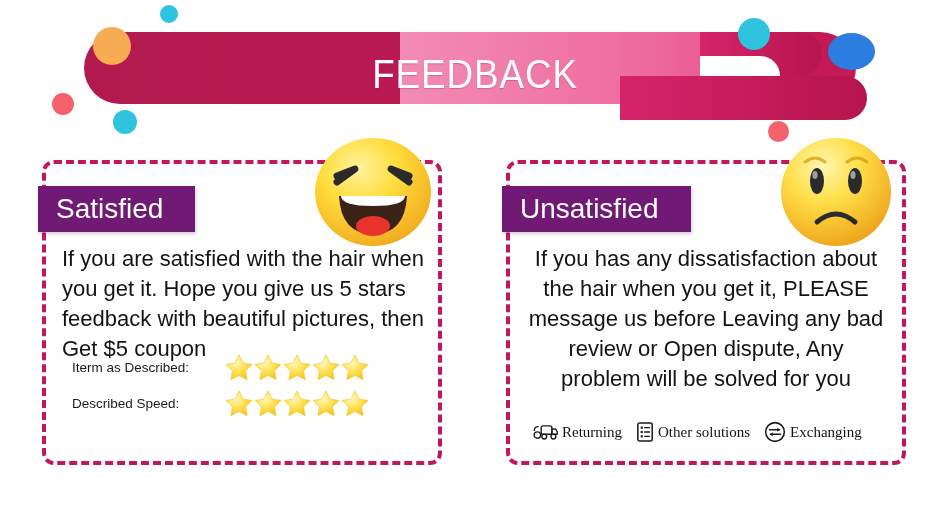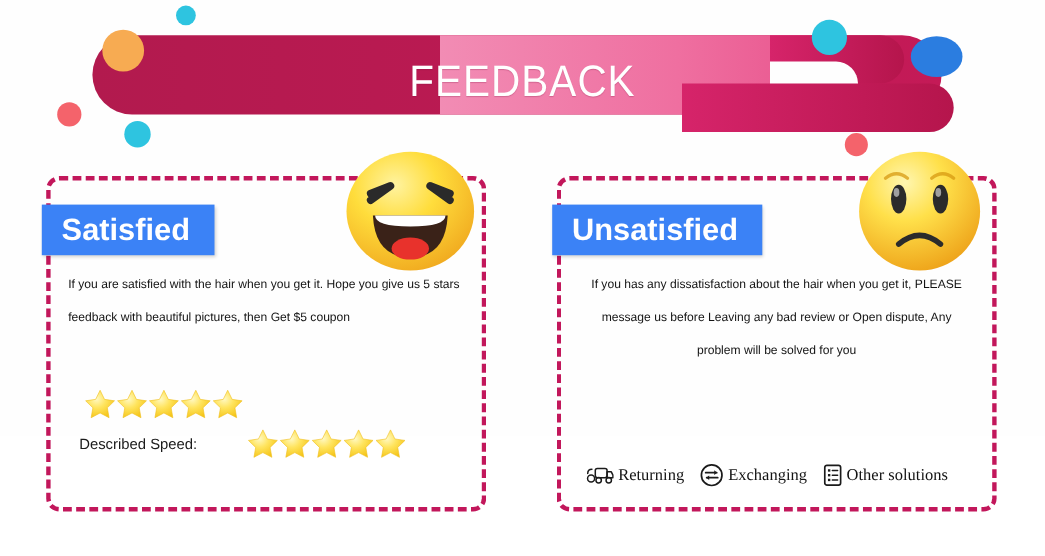--- a/index.html
+++ b/index.html
@@ -55,37 +55,37 @@
     box-sizing: border-box;
     background: transparent;
   }
   #card-satisfied { left: 42px;  top: 160px; width: 400px; height: 305px; }
   #card-unsatisfied { left: 506px; top: 160px; width: 400px; height: 305px; }
 
   .badge {
     position: absolute;
     top: 22px;
     left: -8px;
-    background: #3b82f6;
+    background: #701a75;
     color: #fff;
     font-size: 28px;
-    font-weight: bold;
-    padding: 8px 22px 9px 18px;
+    font-weight: normal;
+    padding: 8px 32px 9px 18px;
     line-height: 1.05;
     box-shadow: 1px 2px 3px rgba(0,0,0,0.18);
     white-space: nowrap;
     z-index: 5;
   }
 
   .body-text {
     position: absolute;
     left: 16px;
     top: 80px;
     width: 385px;
-    font-size: 11px;
+    font-size: 22px;
     color: #141414;
     line-height: 30px;
     font-family: "Liberation Sans", sans-serif;
   }
   #card-unsatisfied .body-text { width: 360px; text-align: center; }
 
   
   .ratings {
     position: absolute;
     left: 26px;
@@ -181,20 +181,21 @@
 
     <div class="banner-title">FEEDBACK</div>
   </div>
 
   <div class="card" id="card-satisfied">
     <div class="badge">Satisfied</div>
     <div class="body-text">If you are satisfied with the hair when you get it. Hope you give us 5 stars feedback with beautiful pictures, then Get $5 coupon</div>
 
     <div class="ratings">
       <div class="rating-row">
+        <span class="rating-label">Iterm as Described:</span>
         <span class="stars">
           <svg class="star-svg" viewBox="0 0 32 32">
               <defs>
                 <radialGradient id="sg1" cx="38%" cy="32%" r="72%">
                   <stop offset="0%" stop-color="#fff9c4"></stop>
                   <stop offset="45%" stop-color="#ffe45e"></stop>
                   <stop offset="100%" stop-color="#f5c518"></stop>
                 </radialGradient>
               </defs>
               <path d="M16 3 L20.3 11.8 L30 13.2 L23 20 L24.7 29.6 L16 25 L7.3 29.6 L9 20 L2 13.2 L11.7 11.8 Z" fill="url(#sg1)" stroke="#f0c020" stroke-width="0.6" stroke-linejoin="round"></path>
@@ -267,39 +268,39 @@
           <path d="M26 7 L31 7 L33 11 L33 14 L26 14 Z" fill="none" stroke="#1b1b1b" stroke-width="1.8" stroke-linejoin="round"></path>
           <circle cx="7" cy="15" r="4.2" fill="none" stroke="#1b1b1b" stroke-width="1.8"></circle>
           <circle cx="16" cy="17" r="3.2" fill="none" stroke="#1b1b1b" stroke-width="1.8"></circle>
           <circle cx="28" cy="17" r="3.2" fill="none" stroke="#1b1b1b" stroke-width="1.8"></circle>
           <path d="M3 9 Q3 4 8 4" fill="none" stroke="#1b1b1b" stroke-width="1.8" stroke-linecap="round"></path>
         </svg>
         <span class="solution-label">Returning</span>
       </div>
 
       <div class="solution-item">
+        <svg class="sicon" width="18" height="22" viewBox="0 0 20 24">
+          <rect x="2" y="2" width="16" height="20" rx="2.2" fill="none" stroke="#1b1b1b" stroke-width="1.7"></rect>
+          <rect x="5.2" y="6" width="2.4" height="2.4" fill="#1b1b1b"></rect>
+          <rect x="5.2" y="10.8" width="2.4" height="2.4" fill="#1b1b1b"></rect>
+          <rect x="5.2" y="15.6" width="2.4" height="2.4" fill="#1b1b1b"></rect>
+          <path d="M9.6 7.2 L15 7.2 M9.6 12 L15 12 M9.6 16.8 L15 16.8" stroke="#1b1b1b" stroke-width="1.5" stroke-linecap="round"></path>
+        </svg>
+        <span class="solution-label">Other solutions</span>
+      </div>
+
+      <div class="solution-item">
         <svg class="sicon" width="22" height="22" viewBox="0 0 24 24">
           <circle cx="12" cy="12" r="10.2" fill="none" stroke="#1b1b1b" stroke-width="1.7"></circle>
           <path d="M6 9.5 L17 9.5" stroke="#1b1b1b" stroke-width="1.7" stroke-linecap="round"></path>
           <path d="M14.5 7.2 L17.4 9.5 L14.5 11.8" fill="#1b1b1b"></path>
           <path d="M18 14.5 L7 14.5" stroke="#1b1b1b" stroke-width="1.7" stroke-linecap="round"></path>
           <path d="M9.5 12.2 L6.6 14.5 L9.5 16.8" fill="#1b1b1b"></path>
         </svg>
         <span class="solution-label">Exchanging</span>
-      </div>
-
-      <div class="solution-item">
-        <svg class="sicon" width="18" height="22" viewBox="0 0 20 24">
-          <rect x="2" y="2" width="16" height="20" rx="2.2" fill="none" stroke="#1b1b1b" stroke-width="1.7"></rect>
-          <rect x="5.2" y="6" width="2.4" height="2.4" fill="#1b1b1b"></rect>
-          <rect x="5.2" y="10.8" width="2.4" height="2.4" fill="#1b1b1b"></rect>
-          <rect x="5.2" y="15.6" width="2.4" height="2.4" fill="#1b1b1b"></rect>
-          <path d="M9.6 7.2 L15 7.2 M9.6 12 L15 12 M9.6 16.8 L15 16.8" stroke="#1b1b1b" stroke-width="1.5" stroke-linecap="round"></path>
-        </svg>
-        <span class="solution-label">Other solutions</span>
       </div>
     </div>
   </div>
 
   <div class="emoji" style="left:779px; top:136px;">
     <svg width="114" height="112" viewBox="0 0 114 112">
       <defs>
         <radialGradient id="fg2" cx="38%" cy="26%" r="80%">
           <stop offset="0%" stop-color="#fff6b0"></stop>
           <stop offset="40%" stop-color="#ffe04a"></stop>

